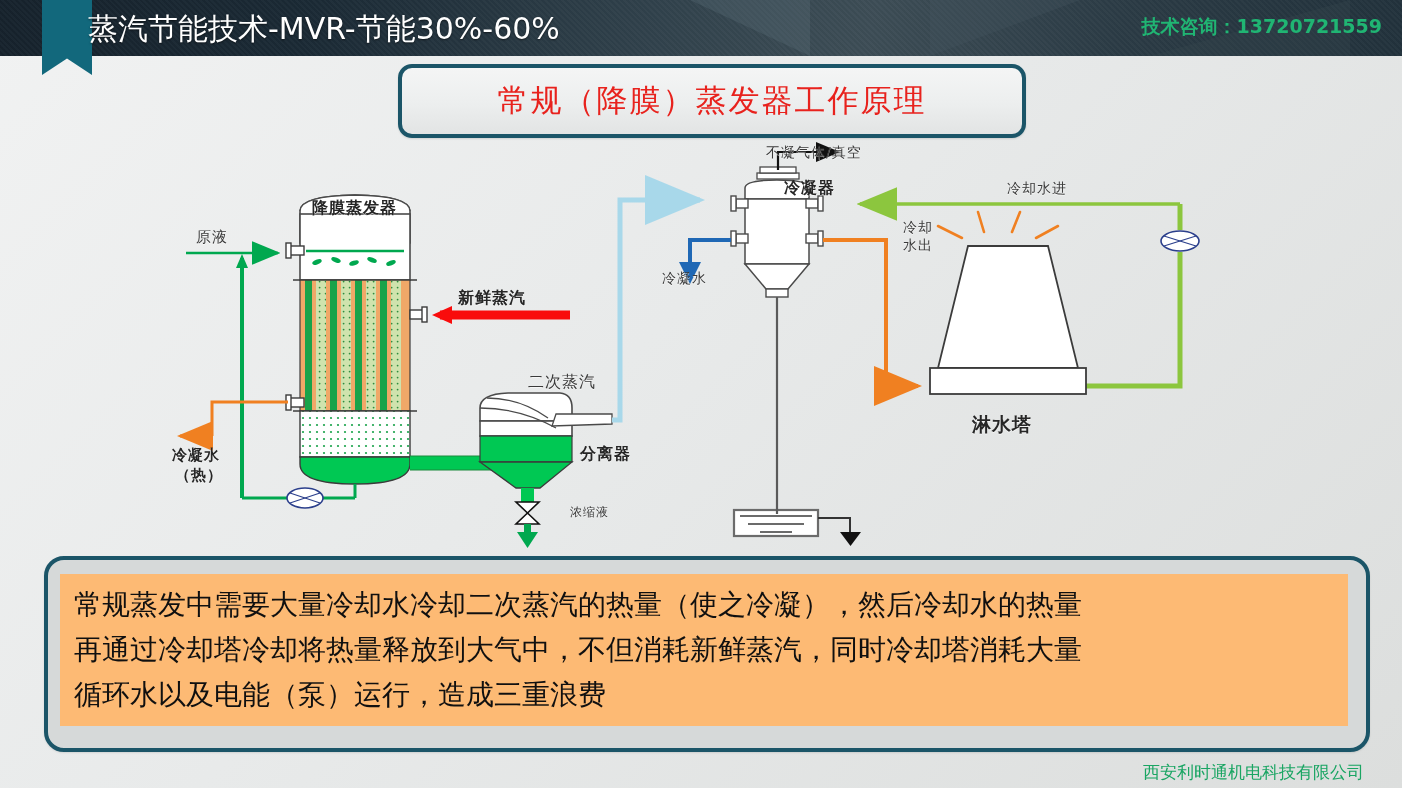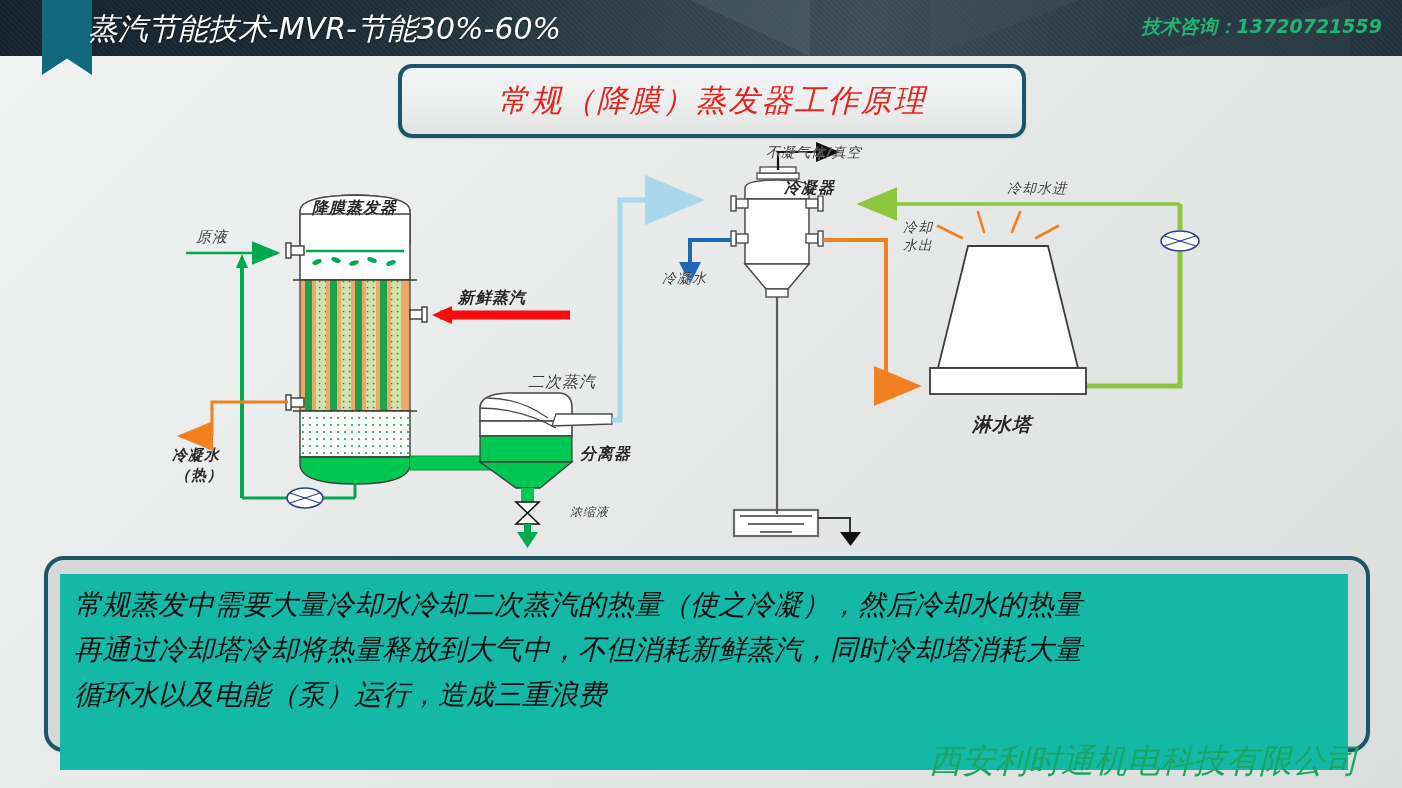--- a/index.html
+++ b/index.html
@@ -7,21 +7,20 @@
     width:1402px;height:788px;
     font-family:"Liberation Sans","DejaVu Sans",sans-serif;
     background:#e9ebeb;
     overflow:hidden;
     position:relative;
   }
   #slide{
     position:absolute;left:0;top:0;width:1402px;height:788px;
     background:linear-gradient(135deg,#f1f2f2 0%,#e8eaea 45%,#dcdedd 100%);
     overflow:hidden;
-    font-style:italic;
   }
   
   .header{
     position:absolute;left:0;top:0;width:1402px;height:56px;
     background:linear-gradient(100deg,#16222c 0%,#1b2a35 22%,#32434d 48%,#3d4d56 62%,#2b3b45 80%,#22323c 100%);
     overflow:hidden;
   }
   .header:before{
     content:"";position:absolute;left:0;top:0;width:1402px;height:56px;
     background:repeating-linear-gradient(45deg,rgba(255,255,255,.022) 0 2px,rgba(0,0,0,.02) 2px 4px);
@@ -66,35 +65,35 @@
   }
 
   
   .descbox{
     position:absolute;left:44px;top:556px;width:1318px;height:188px;
     border:4px solid #1b5568;border-radius:20px;
     background:#d6d9d9;
     box-shadow:0 1px 2px rgba(0,0,0,.10);
   }
   .descinner{
-    position:absolute;left:12px;top:14px;width:1288px;height:196px;
-    background:#14b8a6;
+    position:absolute;left:12px;top:14px;width:1288px;height:152px;
+    background:#fdba74;
     padding:8px 10px 0 14px;
     box-sizing:border-box;
   }
   .desc-line{
     color:#101010;font-size:28px;line-height:45px;
     font-family:"DejaVu Serif","Liberation Serif",serif;
     white-space:nowrap;letter-spacing:0px;
   }
 
   
   .footer-company{
-    position:absolute;right:44px;bottom:4px;
-    color:#1aa563;font-size:33px;white-space:nowrap;
+    position:absolute;right:38px;bottom:4px;
+    color:#1aa563;font-size:17px;white-space:nowrap;
     font-family:"DejaVu Sans","Liberation Sans",sans-serif;
   }
 
   
   #diagram{position:absolute;left:0;top:136px;width:1402px;height:420px;}
   .lbl{
     position:absolute;
     color:#3a3a3a;font-size:14px;white-space:nowrap;letter-spacing:1px;
     font-family:"DejaVu Sans","Liberation Sans",sans-serif;
     text-shadow:0 1px 0 rgba(255,255,255,.6);

